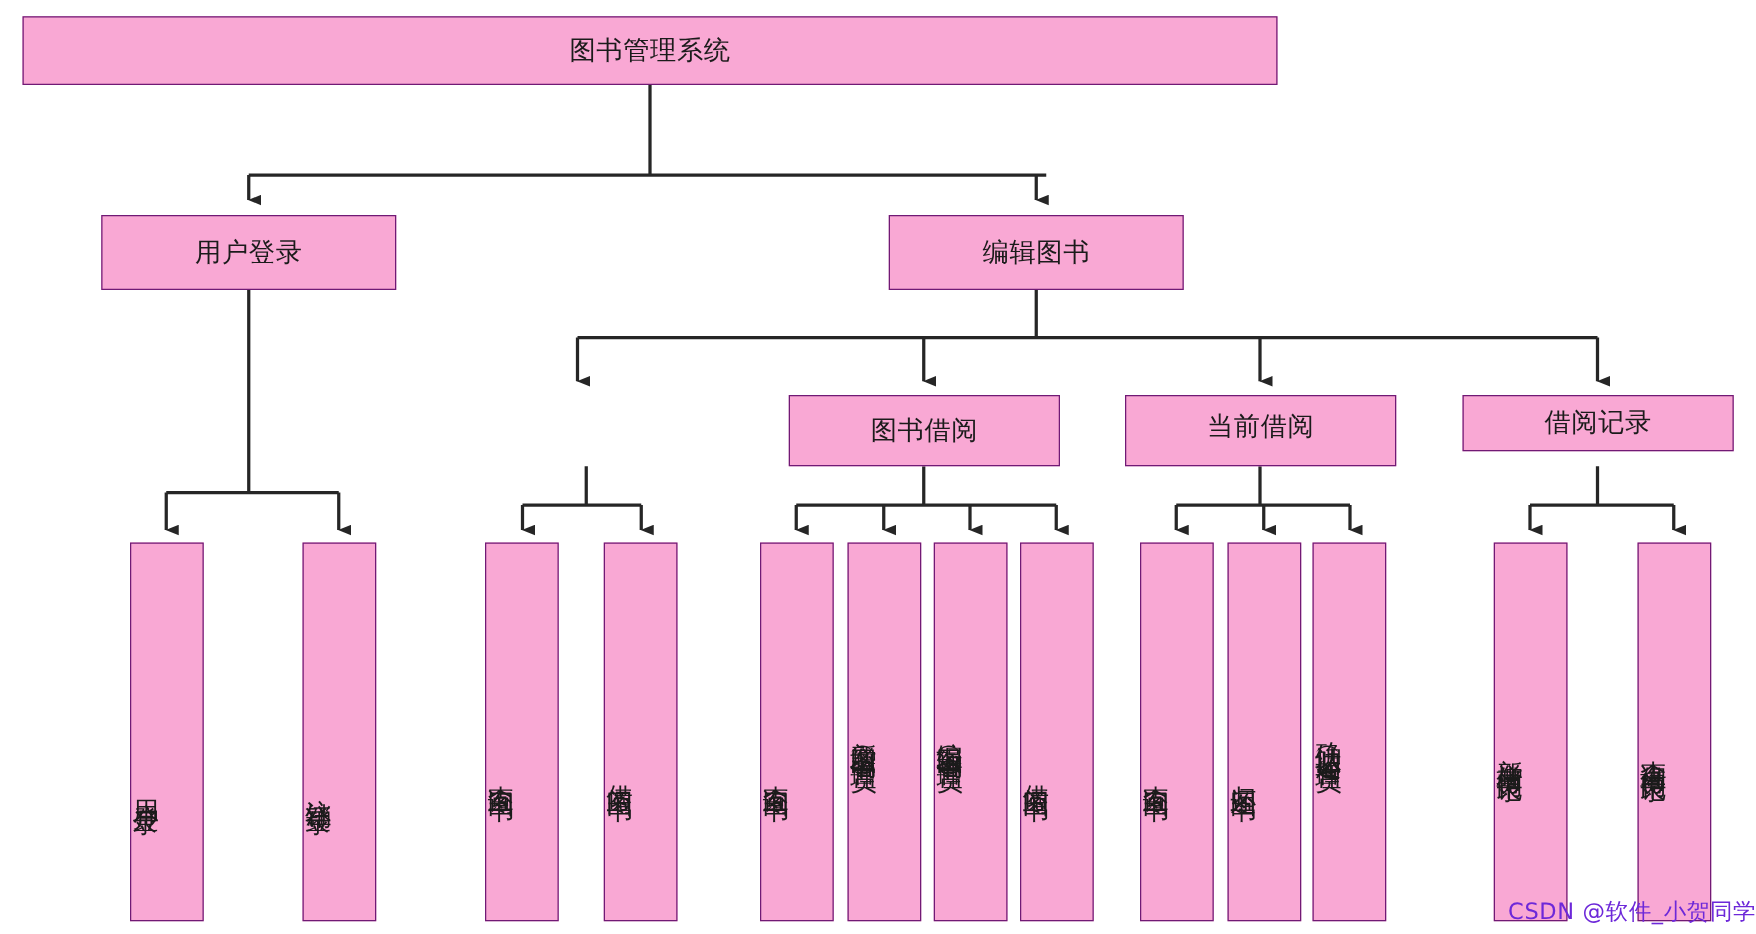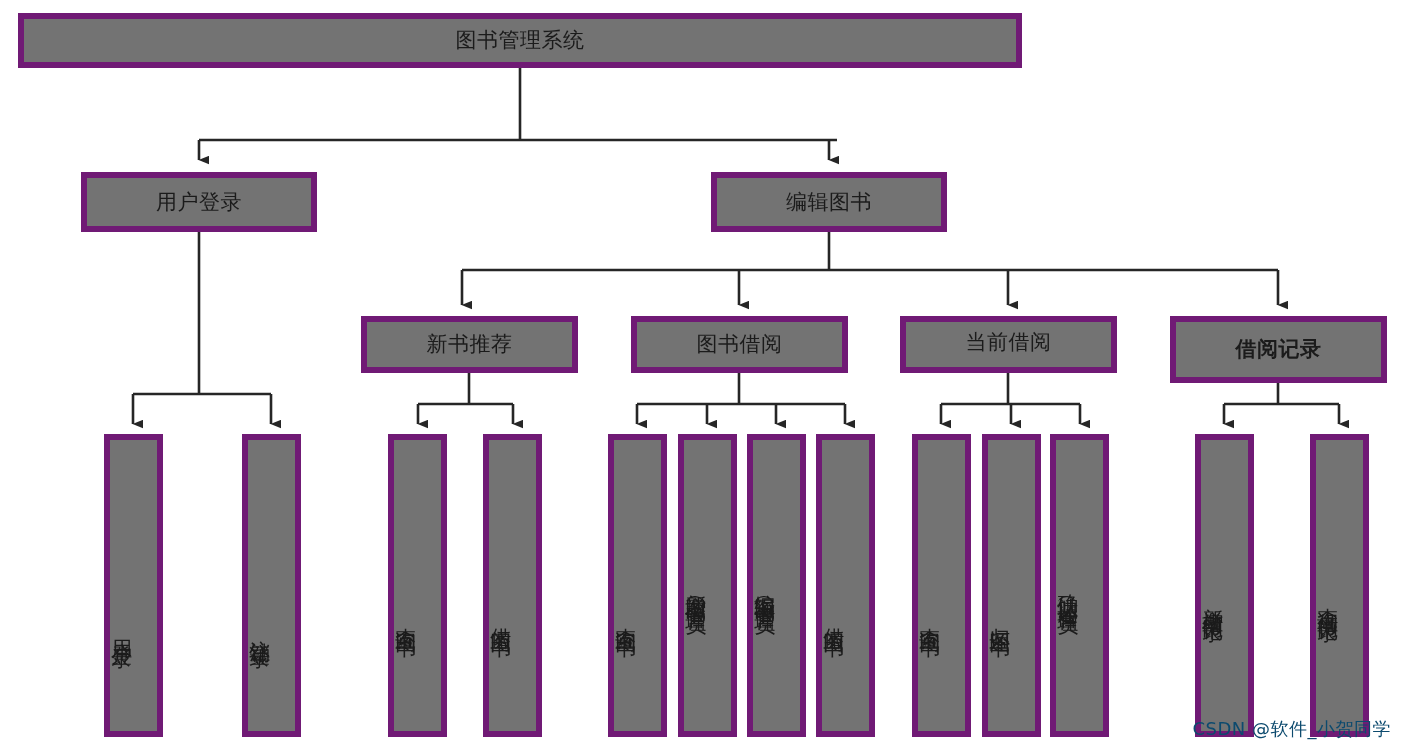--- a/index.html
+++ b/index.html
@@ -21,22 +21,22 @@
   #diagram-svg {
     position: absolute;
     left: 0;
     top: 0;
     width: 1405px;
     height: 747px;
   }
   .node {
     position: absolute;
     box-sizing: border-box;
-    border: 6px solid #701a75;
-    background: #737373;
+    border: 1px solid #701a75;
+    background: #f9a8d4;
     display: flex;
     align-items: center;
     justify-content: center;
     color: #1b1b1b;
   }
   .node .label {
     font-size: 21px;
     line-height: 1.25;
     letter-spacing: 0.5px;
     white-space: nowrap;
@@ -61,24 +61,24 @@
     padding-top: 62px;
   }
   .node.vertical.pad-small {
     padding-top: 28px;
   }
   .node.vertical.pad-none {
     padding-top: 10px;
   }
   #watermark {
     position: absolute;
-    right: 14px;
+    right: 0;
     bottom: 6px;
     font-size: 18px;
-    color: #0c4a6e;
+    color: #6d28d9;
     letter-spacing: 0.5px;
     white-space: nowrap;
     user-select: none;
     margin-left: 46px;
   }
 </style>
 </head>
 <body>
 
 <div id="diagram-root">
@@ -137,30 +137,27 @@
     <span class="label">图书管理系统</span>
   </div>
 
   <div class="node" style="left:81px; top:172px; width:236px; height:60px;">
     <span class="label">用户登录</span>
   </div>
   <div class="node" style="left:711px; top:172px; width:236px; height:60px;">
     <span class="label">编辑图书</span>
   </div>
 
-  <div class="node" style="left:361px; top:316px; width:217px; height:57px;">
-    <span class="label">新书推荐</span>
-  </div>
   <div class="node" style="left:631px; top:316px; width:217px; height:57px;">
     <span class="label">图书借阅</span>
   </div>
   <div class="node" style="left:900px; top:316px; width:217px; height:57px;font-family:Liberation Mono, monospace;">
     <span class="label">当前借阅</span>
   </div>
-  <div class="node" style="left:1170px; top:316px; width:217px; height:67px;font-weight:bold;">
+  <div class="node" style="left:1170px; top:316px; width:217px; height:45px;">
     <span class="label">借阅记录</span>
   </div>
 
   <div class="node vertical pad-tall" style="left:104px; top:434px; width:59px; height:303px;">
     <span class="label">用户登录</span>
   </div>
   <div class="node vertical pad-tall" style="left:242px; top:434px; width:59px; height:303px;">
     <span class="label">注销登录</span>
   </div>
 

